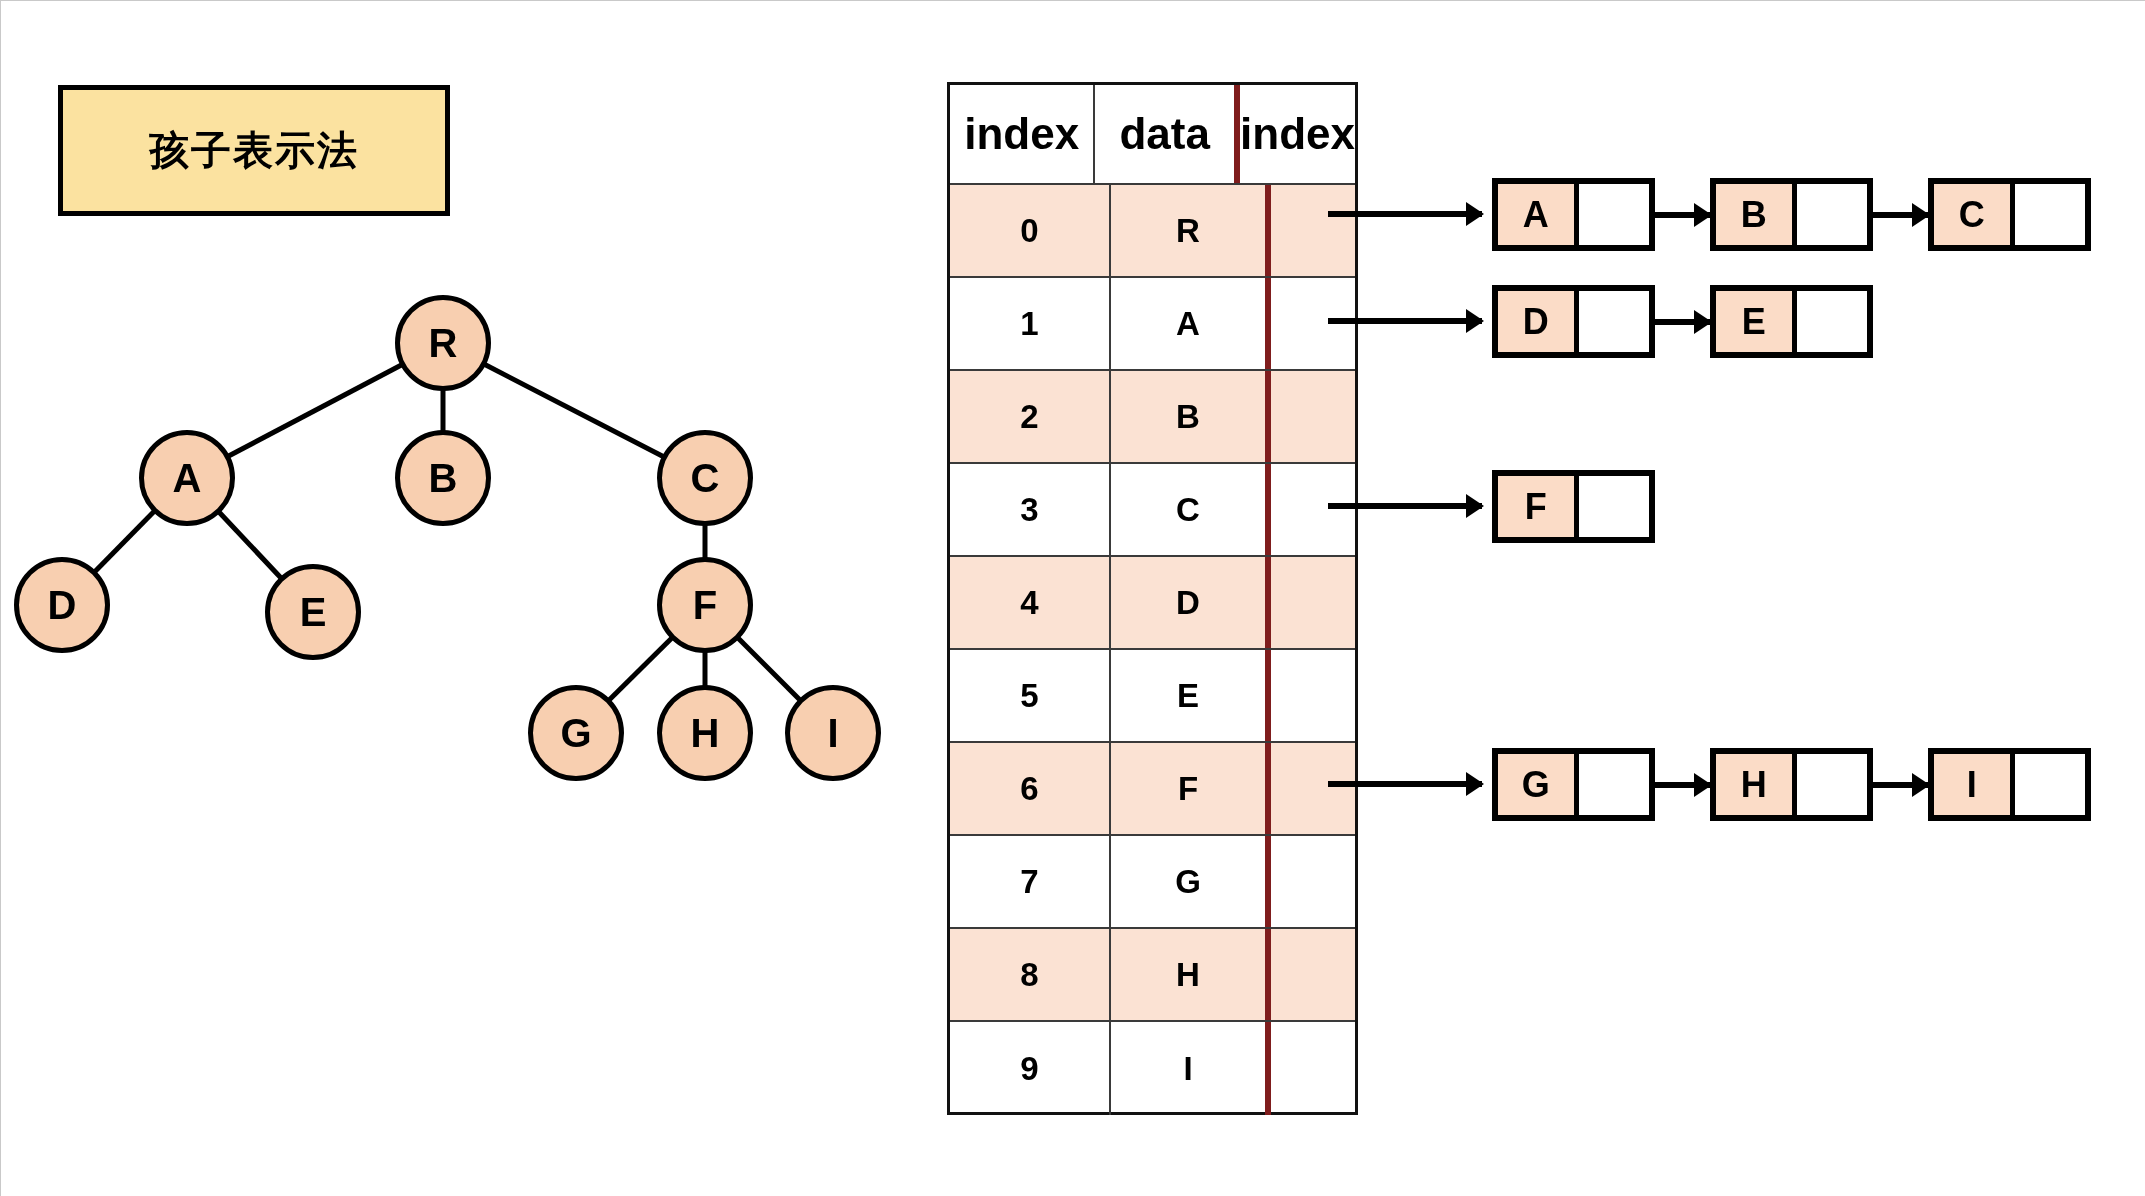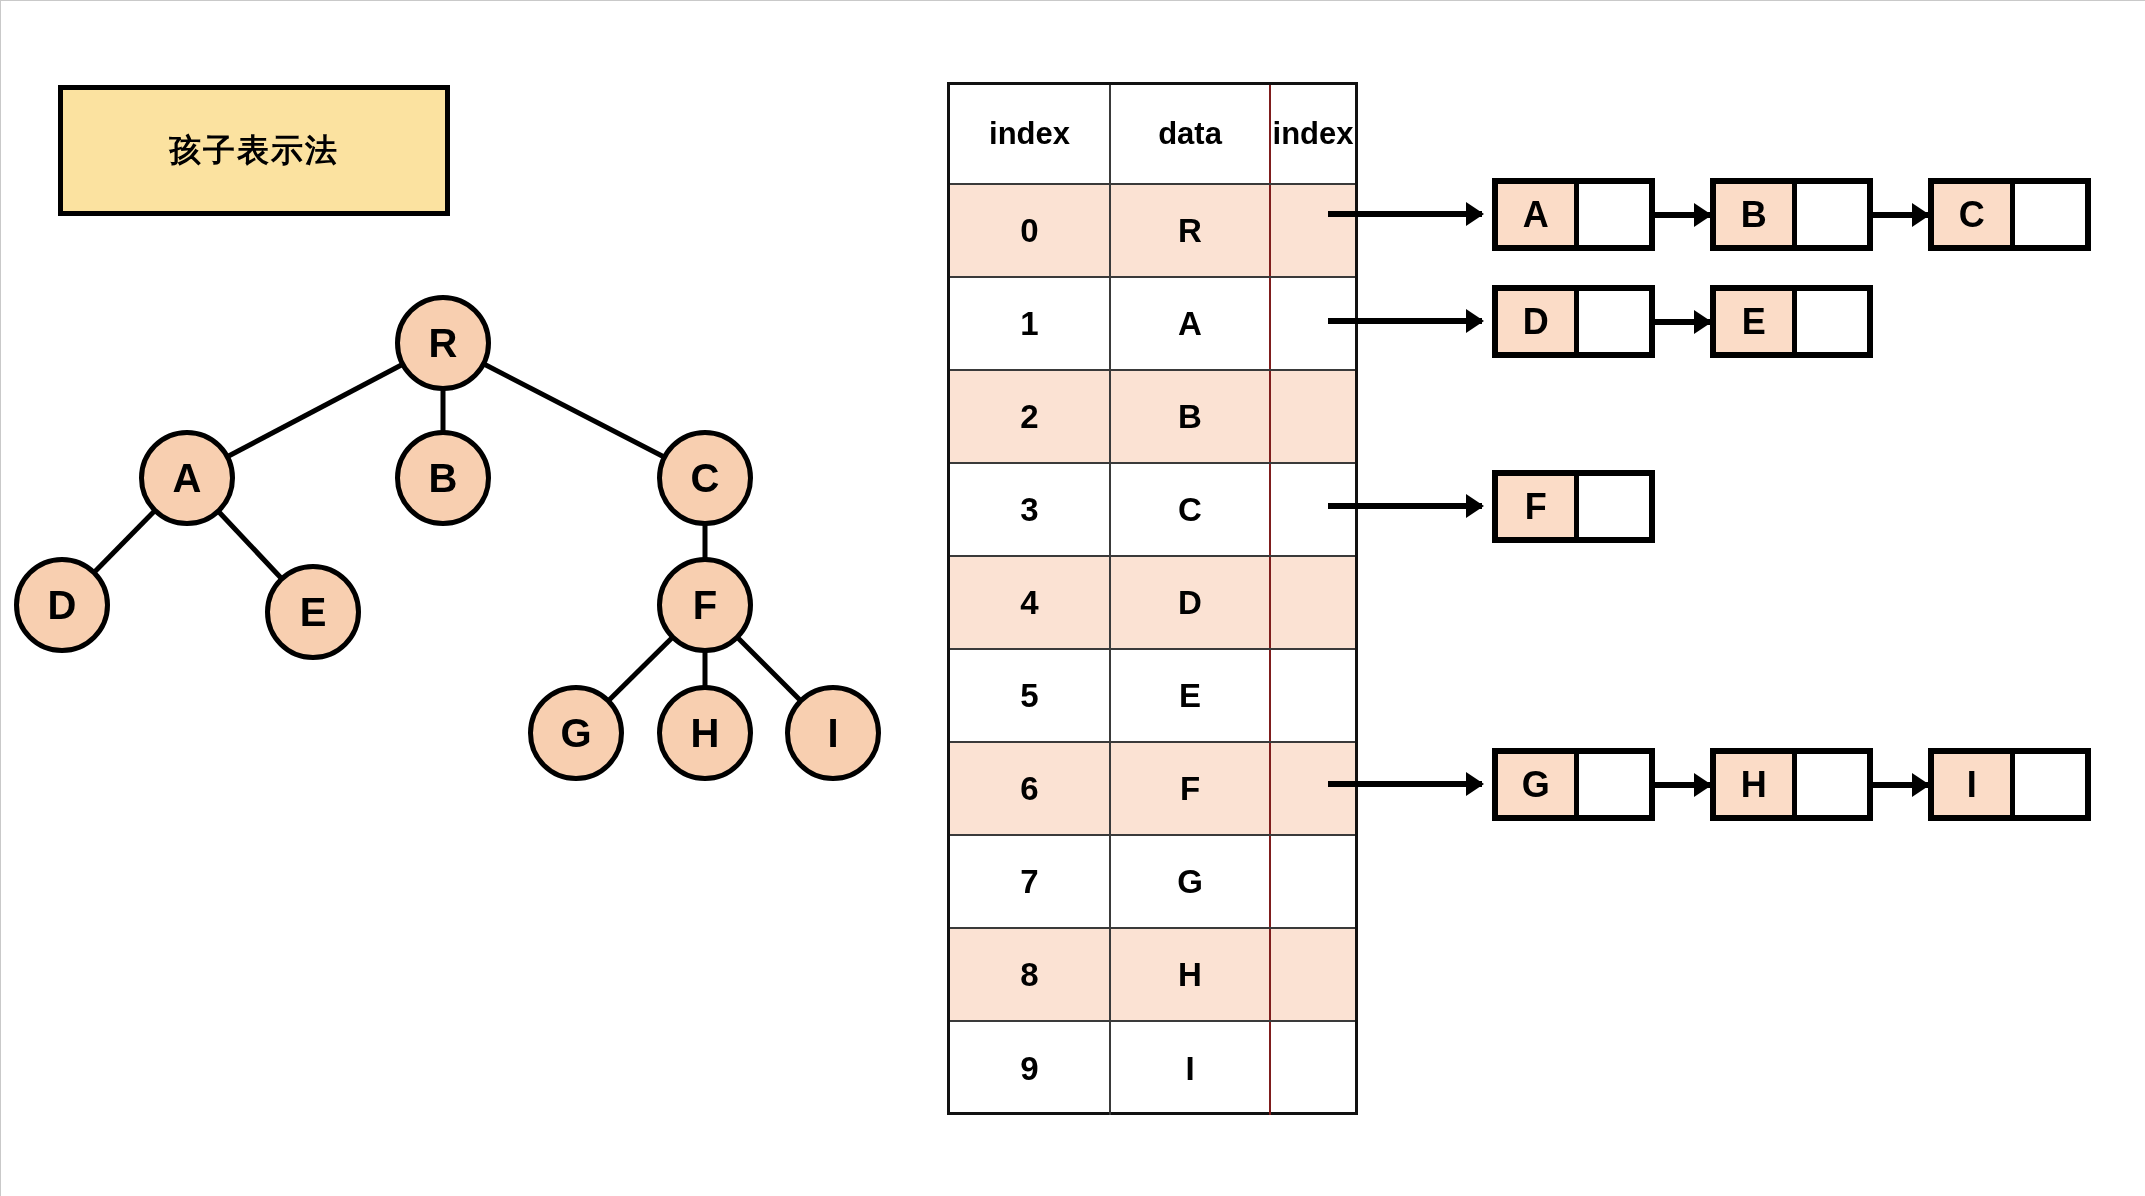--- a/index.html
+++ b/index.html
@@ -23,21 +23,21 @@
   #canvas{position:absolute;left:0;top:0;width:2145px;height:1196px;}
 
   
   #title-box{
     position:absolute;left:58px;top:85px;width:392px;height:131px;
     background:#FBE2A0;border:5px solid #000;
     box-sizing:border-box;
     display:flex;align-items:center;justify-content:center;
   }
   #title-box .txt{
-    font-size:32px;font-weight:bold;color:#000;letter-spacing:2px;
+    font-size:40px;font-weight:bold;color:#000;letter-spacing:2px;
     font-family:"DejaVu Sans","Liberation Sans",sans-serif;
   }
 
   
   #tree{position:absolute;left:0;top:0;width:960px;height:1196px;}
   .tnode{
     position:absolute;width:96px;height:96px;border-radius:50%;
     background:#F8CFB0;border:5px solid #000;box-sizing:border-box;
     display:flex;align-items:center;justify-content:center;
     font-size:40px;font-weight:bold;color:#000;
@@ -50,23 +50,23 @@
   }
   .trow{display:flex;height:93px;box-sizing:border-box;border-bottom:2px solid #3a3a3a;}
   .trow:last-child{border-bottom:none;}
   .trow.header{height:100px;}
   .trow.shade{background:#FBE2D3;}
   .tcell{
     display:flex;align-items:center;justify-content:center;
     font-size:33px;font-weight:bold;color:#000;box-sizing:border-box;
   }
   .c-index{width:161px;border-right:2px solid #3a3a3a;}
-  .c-data{width:160px;border-right:2px solid #7f1d1d;}
+  .c-data{width:160px;border-right:6px solid #7f1d1d;}
   .c-child{flex:1;}
-  .trow.header .tcell{font-size:31px;}
+  .trow.header .tcell{font-size:44px;}
 
   
   .llist{position:absolute;display:flex;align-items:center;}
   .lnode{
     display:flex;border:6px solid #000;box-sizing:border-box;
     width:163px;height:73px;background:#fff;
   }
   .lnode .k{
     width:50%;background:#FBDCC7;display:flex;align-items:center;justify-content:center;
     font-size:36px;font-weight:bold;color:#000;

